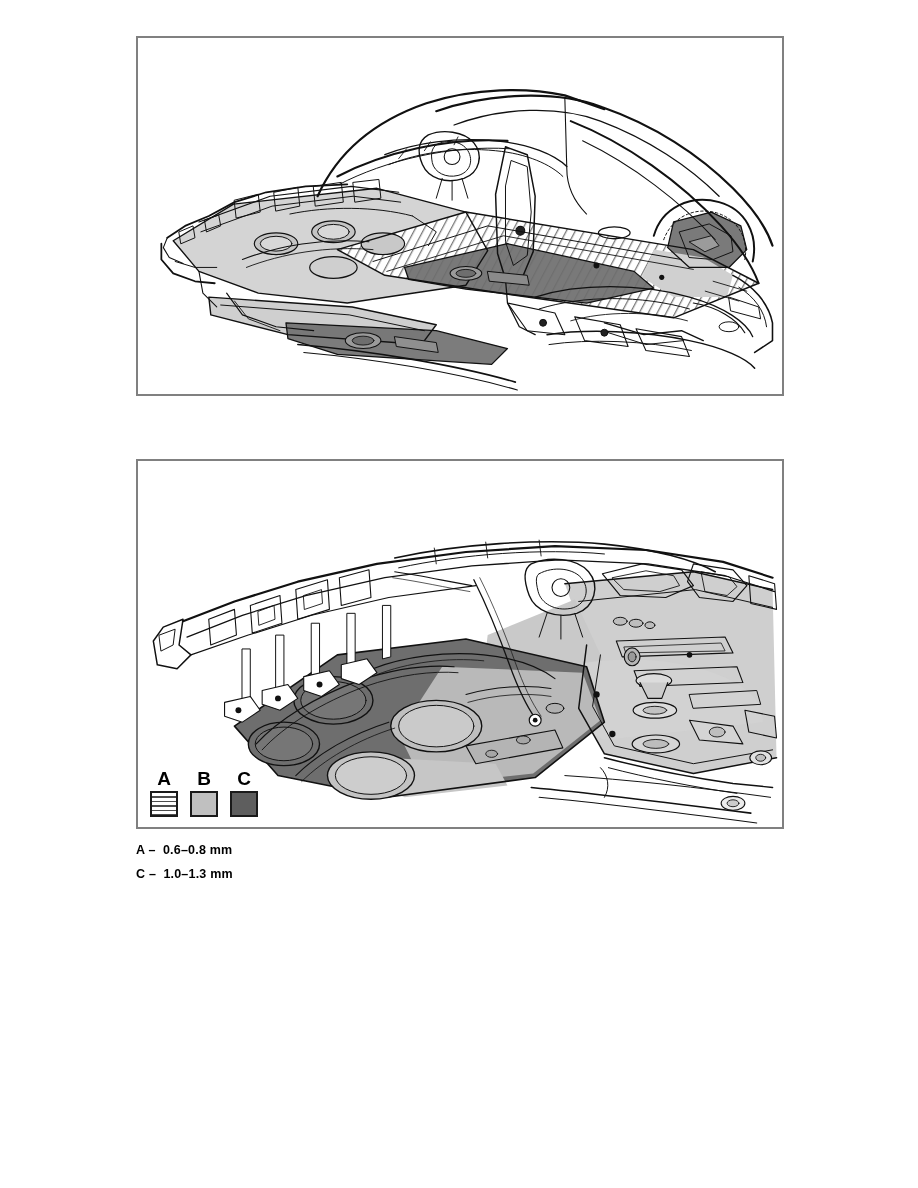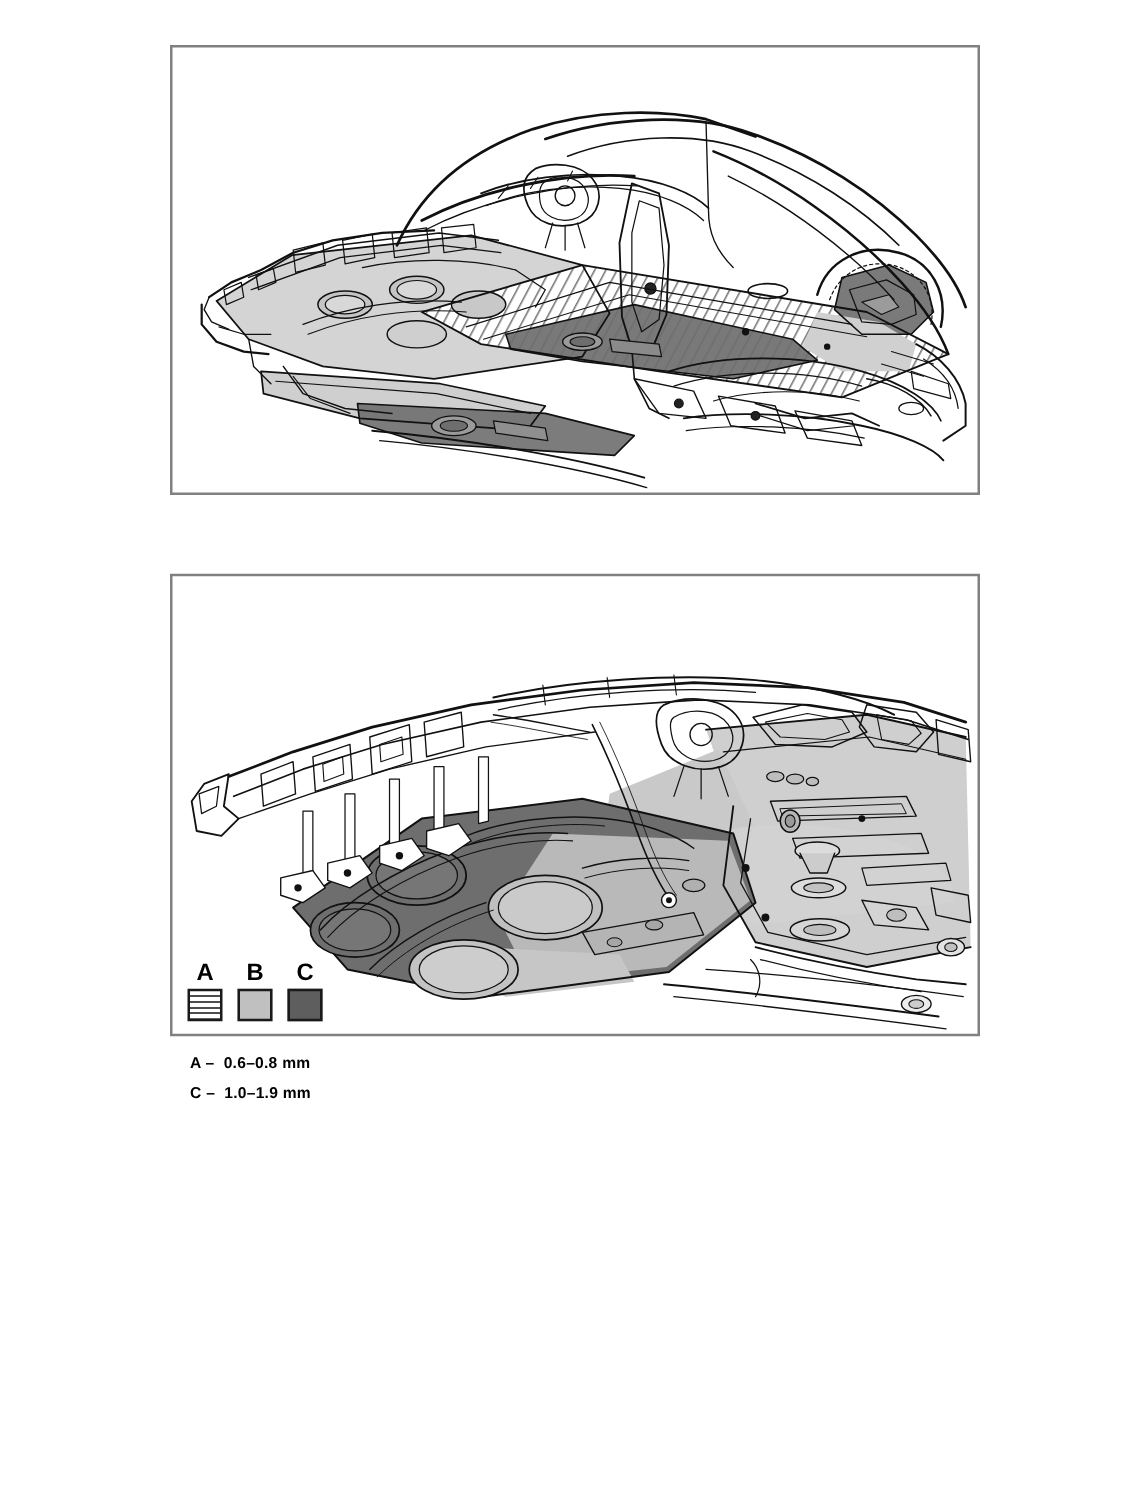--- a/index.html
+++ b/index.html
@@ -68,21 +68,21 @@
         #ffffff 0px, #ffffff 3px,
         #4d4d4d 3px, #4d4d4d 4.6px
       );
   }
   .sw-b { background: #c0c0c0; }
   .sw-c { background: #5e5e5e; }
 
   
   .caption-list {
     position: absolute;
-    left: 152px;
+    left: 136px;
     top: 838px;
     width: 420px;
   }
   .caption-line {
     font-size: 12.5px;
     font-weight: bold;
     color: #000000;
     line-height: 24px;
     letter-spacing: 0.2px;
     white-space: pre;
@@ -390,16 +390,16 @@
       </div>
       <div class="legend-cell">
         <div class="legend-letter">C</div>
         <div class="legend-swatch sw-c"></div>
       </div>
     </div>
   </div>
 
   <div class="caption-list">
     <div class="caption-line">A –  0.6–0.8 mm</div>
-    <div class="caption-line">C –  1.0–1.9 mm</div>
+    <div class="caption-line">C –  1.0–1.3 mm</div>
   </div>
 
 </div>
 
 </body></html>

